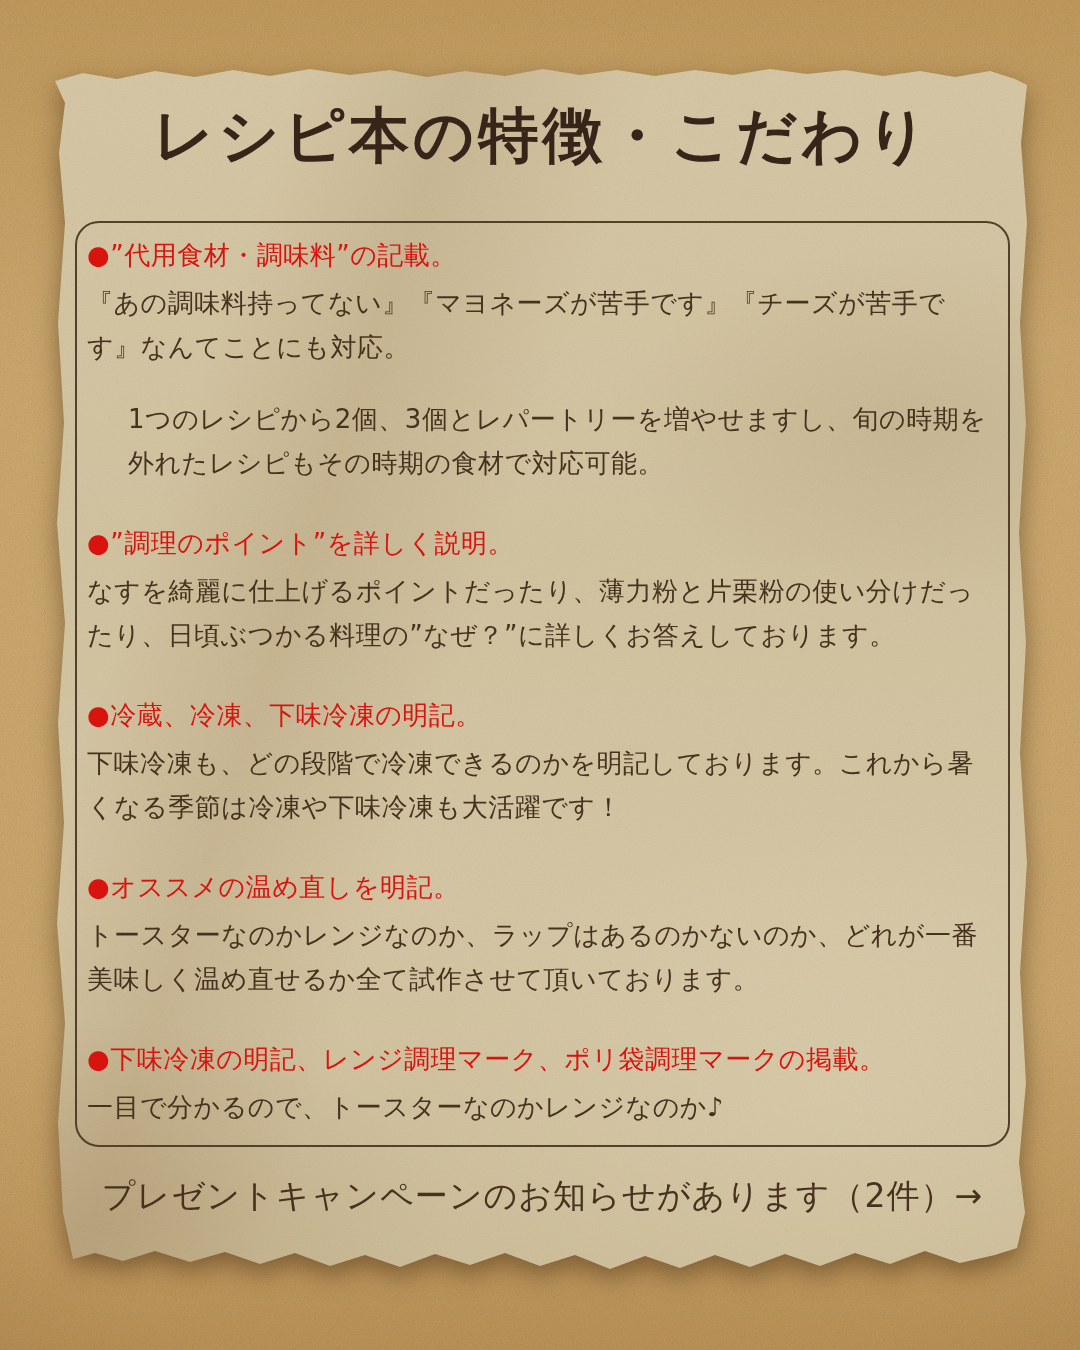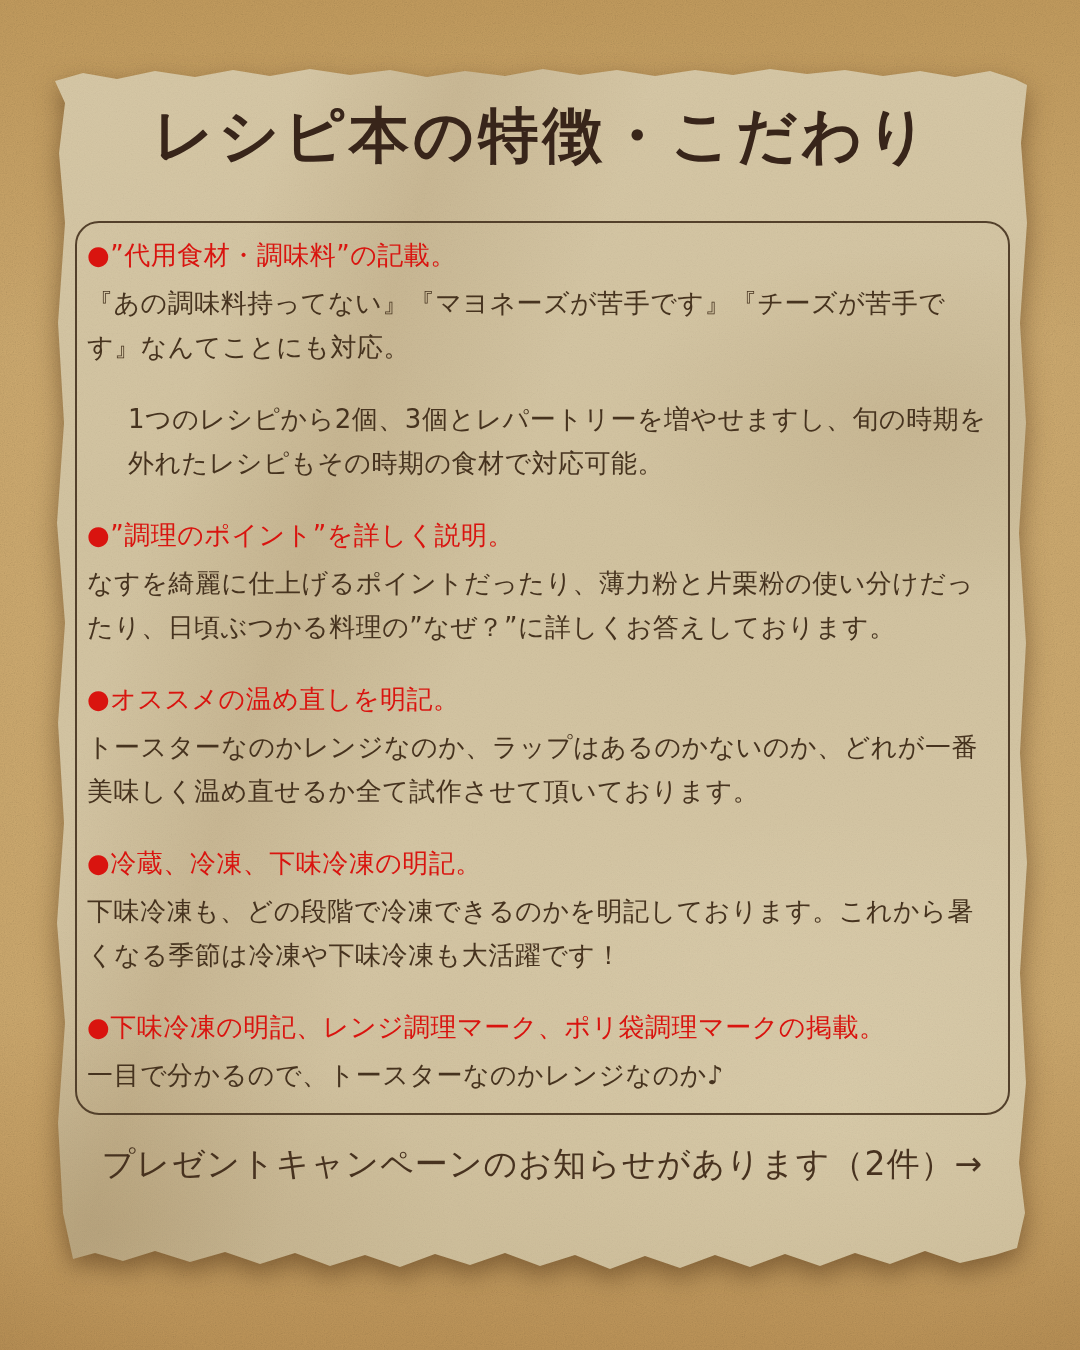--- a/index.html
+++ b/index.html
@@ -53,21 +53,21 @@
     padding-top:30px;margin:0;text-align:center;
     font-size:60px;line-height:84px;font-weight:bold;
     letter-spacing:4px;color:#38251a;
   }
   
   .box{
     margin:44px auto 0;width:935px;box-sizing:border-box;
     border:2px solid #53402b;border-radius:24px;
     padding:10px 12px 16px 10px;
   }
-  .feature + .feature{margin-top:28px;}
+  .feature + .feature{margin-top:36px;}
   .feature .heading{
     margin:0 0 4px 0;font-size:26px;line-height:44px;
     color:#d9140f;letter-spacing:0.5px;
   }
   .feature p{
     margin:0;font-size:26px;line-height:44px;
     color:#46331f;letter-spacing:0.5px;
   }
   .feature p + p{margin-top:28px;margin-left:41px;}
   
@@ -109,27 +109,27 @@
           <p>『あの調味料持ってない』『マヨネーズが苦手です』『チーズが苦手です』なんてことにも対応。</p>
           <p>1つのレシピから2個、3個とレパートリーを増やせますし、旬の時期を外れたレシピもその時期の食材で対応可能。</p>
         </div>
 
         <div class="feature">
           <div class="heading">●”調理のポイント”を詳しく説明。</div>
           <p>なすを綺麗に仕上げるポイントだったり、薄力粉と片栗粉の使い分けだったり、日頃ぶつかる料理の”なぜ？”に詳しくお答えしております。</p>
         </div>
 
         <div class="feature">
-          <div class="heading">●オススメの温め直しを明記。</div>
-          <p>トースターなのかレンジなのか、ラップはあるのかないのか、どれが一番美味しく温め直せるか全て試作させて頂いております。</p>
+          <div class="heading">●冷蔵、冷凍、下味冷凍の明記。</div>
+          <p>下味冷凍も、どの段階で冷凍できるのかを明記しております。これから暑くなる季節は冷凍や下味冷凍も大活躍です！</p>
         </div>
 
         <div class="feature">
-          <div class="heading">●冷蔵、冷凍、下味冷凍の明記。</div>
-          <p>下味冷凍も、どの段階で冷凍できるのかを明記しております。これから暑くなる季節は冷凍や下味冷凍も大活躍です！</p>
+          <div class="heading">●オススメの温め直しを明記。</div>
+          <p>トースターなのかレンジなのか、ラップはあるのかないのか、どれが一番美味しく温め直せるか全て試作させて頂いております。</p>
         </div>
 
         <div class="feature">
           <div class="heading">●下味冷凍の明記、レンジ調理マーク、ポリ袋調理マークの掲載。</div>
           <p>一目で分かるので、トースターなのかレンジなのか♪</p>
         </div>
 
       </div>
 
       <div class="footer">プレゼントキャンペーンのお知らせがあります（2件）→</div>

